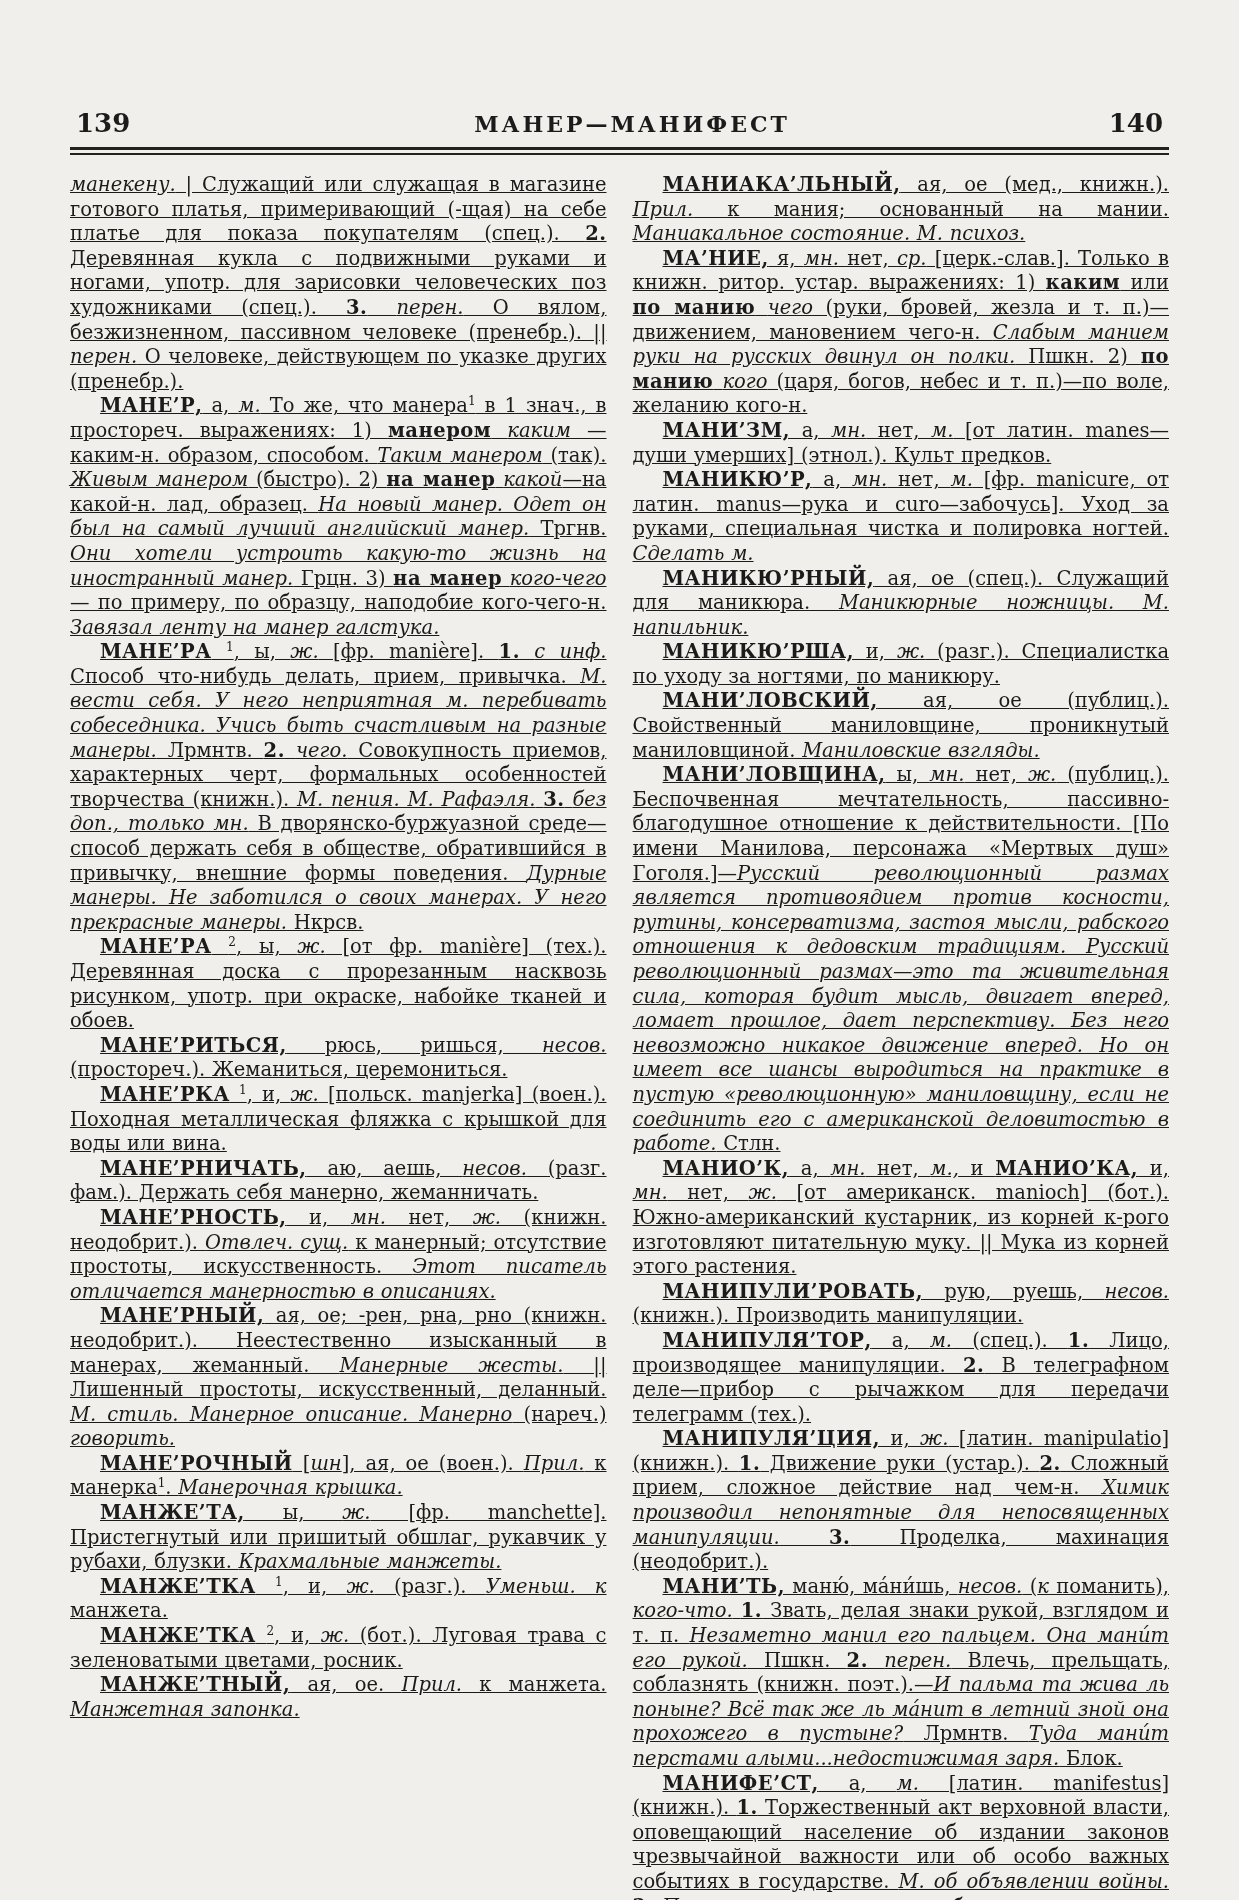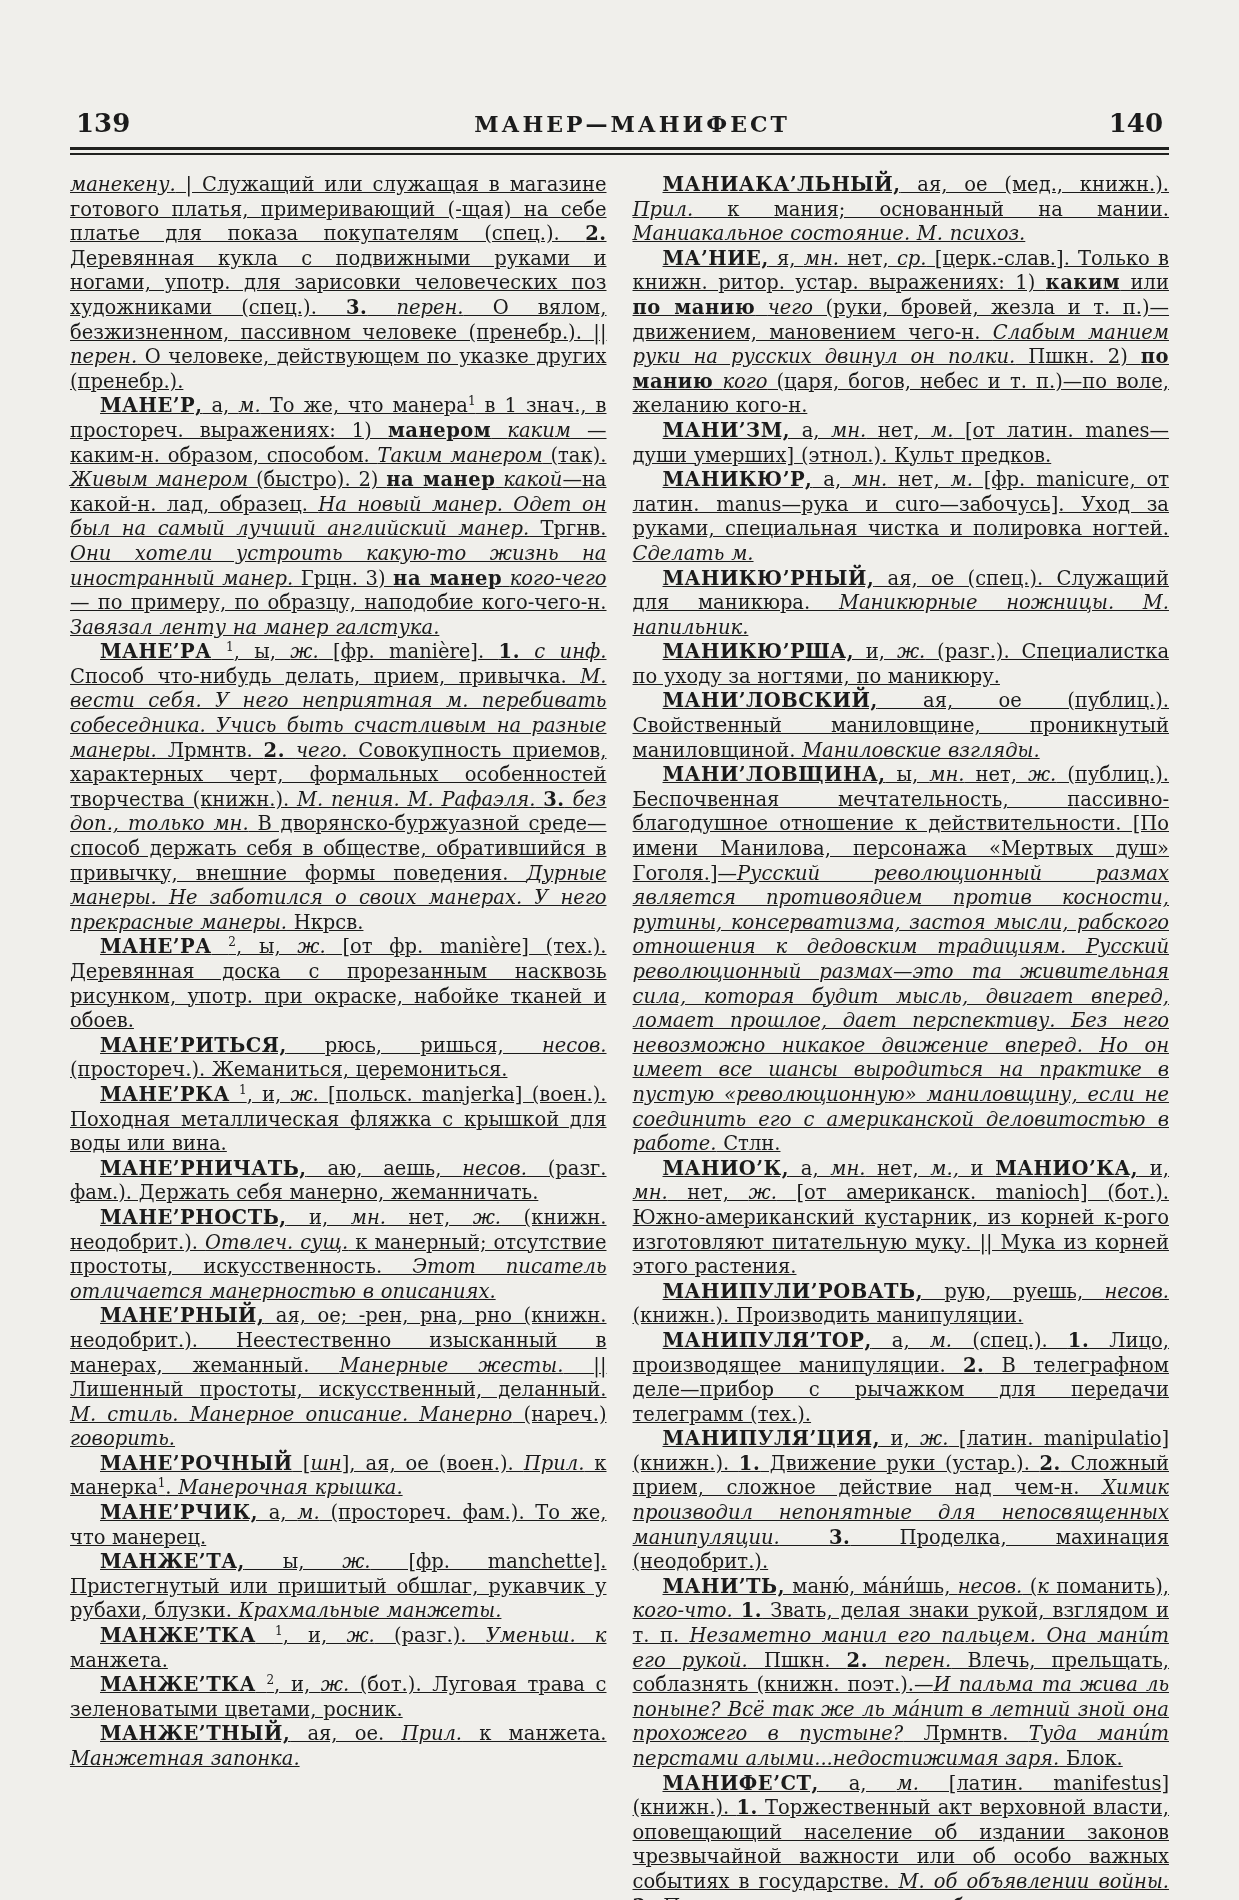--- a/index.html
+++ b/index.html
@@ -86,21 +86,20 @@
         <p class="entry noindent"><i>манекену.</i> | Служащий или служащая в магазине готового платья, примеривающий (-щая) на себе платье для показа покупателям (спец.). <b>2.</b> Деревянная кукла с подвижными руками и ногами, употр. для зарисовки человеческих поз художниками (спец.). <b>3.</b> <i>перен.</i> О вялом, безжизненном, пассивном человеке (пренебр.). || <i>перен.</i> О человеке, действующем по указке других (пренебр.).</p>
         <p class="entry"><b>МАНЕ’Р,</b> а, <i>м.</i> То же, что манера<sup>1</sup> в 1 знач., в простореч. выражениях: 1) <b>манером</b> <i>каким</i> — каким-н. образом, способом. <i>Таким манером</i> (так). <i>Живым манером</i> (быстро). 2) <b>на манер</b> <i>какой</i>—на какой-н. лад, образец. <i>На новый манер. Одет он был на самый лучший английский манер.</i> Тргнв. <i>Они хотели устроить какую-то жизнь на иностранный манер.</i> Грцн. 3) <b>на манер</b> <i>кого-чего</i> — по примеру, по образцу, наподобие кого-чего-н. <i>Завязал ленту на манер галстука.</i></p>
         <p class="entry"><b>МАНЕ’РА</b> <sup>1</sup>, ы, <i>ж.</i> [фр. manière]. <b>1.</b> <i>с инф.</i> Способ что-нибудь делать, прием, привычка. <i>М. вести себя. У него неприятная м. перебивать собеседника. Учись быть счастливым на разные манеры.</i> Лрмнтв. <b>2.</b> <i>чего.</i> Совокупность приемов, характерных черт, формальных особенностей творчества (книжн.). <i>М. пения. М. Рафаэля.</i> <b>3.</b> <i>без доп., только мн.</i> В дворянско-буржуазной среде—способ держать себя в обществе, обратившийся в привычку, внешние формы поведения. <i>Дурные манеры. Не заботился о своих манерах. У него прекрасные манеры.</i> Нкрсв.</p>
         <p class="entry"><b>МАНЕ’РА</b> <sup>2</sup>, ы, <i>ж.</i> [от фр. manière] (тех.). Деревянная доска с прорезанным насквозь рисунком, употр. при окраске, набойке тканей и обоев.</p>
         <p class="entry"><b>МАНЕ’РИТЬСЯ,</b> рюсь, ришься, <i>несов.</i> (простореч.). Жеманиться, церемониться.</p>
         <p class="entry"><b>МАНЕ’РКА</b> <sup>1</sup>, и, <i>ж.</i> [польск. manjerka] (воен.). Походная металлическая фляжка с крышкой для воды или вина.</p>
         <p class="entry"><b>МАНЕ’РНИЧАТЬ,</b> аю, аешь, <i>несов.</i> (разг. фам.). Держать себя манерно, жеманничать.</p>
         <p class="entry"><b>МАНЕ’РНОСТЬ,</b> и, <i>мн.</i> нет, <i>ж.</i> (книжн. неодобрит.). <i>Отвлеч. сущ.</i> к манерный; отсутствие простоты, искусственность. <i>Этот писатель отличается манерностью в описаниях.</i></p>
         <p class="entry"><b>МАНЕ’РНЫЙ,</b> ая, ое; -рен, рна, рно (книжн. неодобрит.). Неестественно изысканный в манерах, жеманный. <i>Манерные жесты.</i> || Лишенный простоты, искусственный, деланный. <i>М. стиль. Манерное описание. Манерно</i> (нареч.) <i>говорить.</i></p>
         <p class="entry"><b>МАНЕ’РОЧНЫЙ</b> [<i>шн</i>], ая, ое (воен.). <i>Прил.</i> к манерка<sup>1</sup>. <i>Манерочная крышка.</i></p>
-        <p class="entry"><b>МАНЕ’РЧИК,</b> а, <i>м.</i> (простореч. фам.). То же, что манерец.</p>
         <p class="entry"><b>МАНЖЕ’ТА,</b> ы, <i>ж.</i> [фр. manchette]. Пристегнутый или пришитый обшлаг, рукавчик у рубахи, блузки. <i>Крахмальные манжеты.</i></p>
         <p class="entry"><b>МАНЖЕ’ТКА</b> <sup>1</sup>, и, <i>ж.</i> (разг.). <i>Уменьш. к</i> манжета.</p>
         <p class="entry"><b>МАНЖЕ’ТКА</b> <sup>2</sup>, и, <i>ж.</i> (бот.). Луговая трава с зеленоватыми цветами, росник.</p>
         <p class="entry"><b>МАНЖЕ’ТНЫЙ,</b> ая, ое. <i>Прил.</i> к манжета. <i>Манжетная запонка.</i></p>
       </div>
     <div class="column">
         <p class="entry"><b>МАНИАКА’ЛЬНЫЙ,</b> ая, ое (мед., книжн.). <i>Прил.</i> к мания; основанный на мании. <i>Маниакальное состояние. М. психоз.</i></p>
         <p class="entry"><b>МА’НИЕ,</b> я, <i>мн.</i> нет, <i>ср.</i> [церк.-слав.]. Только в книжн. ритор. устар. выражениях: 1) <b>каким</b> или <b>по манию</b> <i>чего</i> (руки, бровей, жезла и т. п.)—движением, мановением чего-н. <i>Слабым манием руки на русских двинул он полки.</i> Пшкн. 2) <b>по манию</b> <i>кого</i> (царя, богов, небес и т. п.)—по воле, желанию кого-н.</p>
         <p class="entry"><b>МАНИ’ЗМ,</b> а, <i>мн.</i> нет, <i>м.</i> [от латин. manes—души умерших] (этнол.). Культ предков.</p>
         <p class="entry"><b>МАНИКЮ’Р,</b> а, <i>мн.</i> нет, <i>м.</i> [фр. manicure, от латин. manus—рука и curo—забочусь]. Уход за руками, специальная чистка и полировка ногтей. <i>Сделать м.</i></p>

